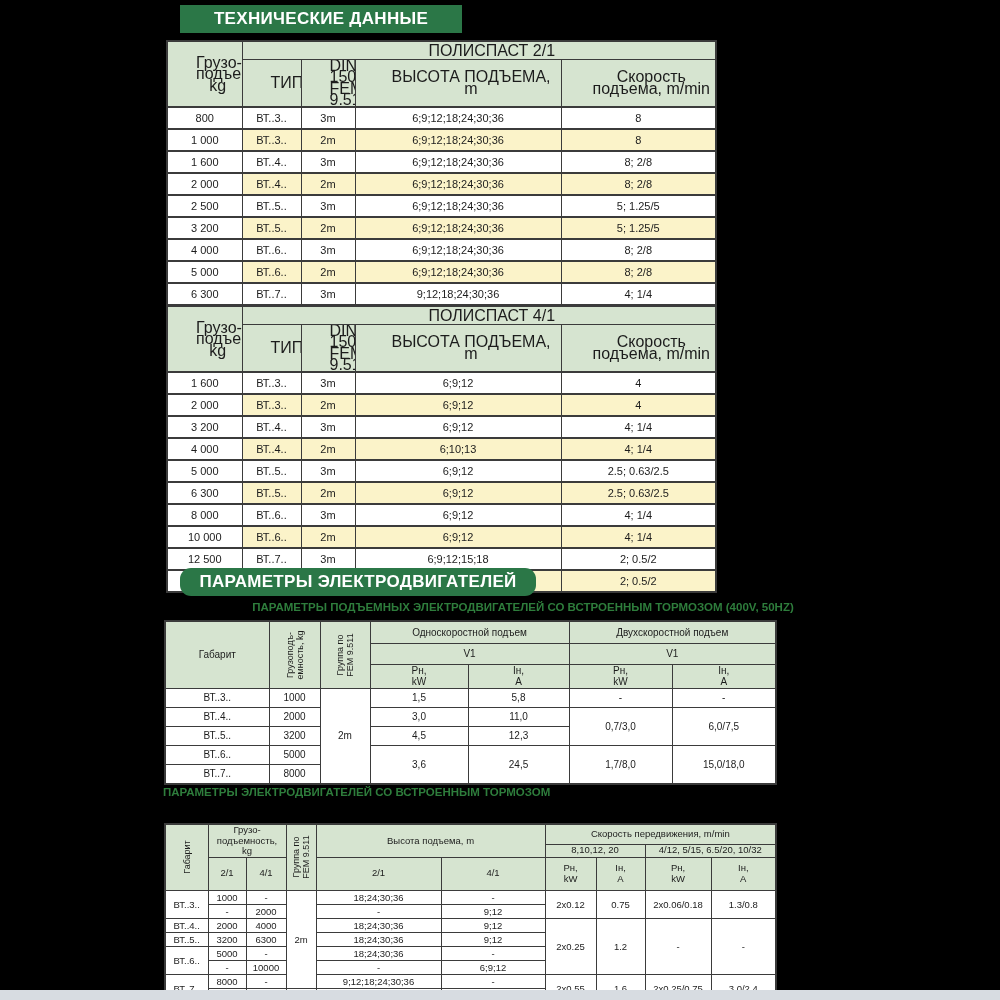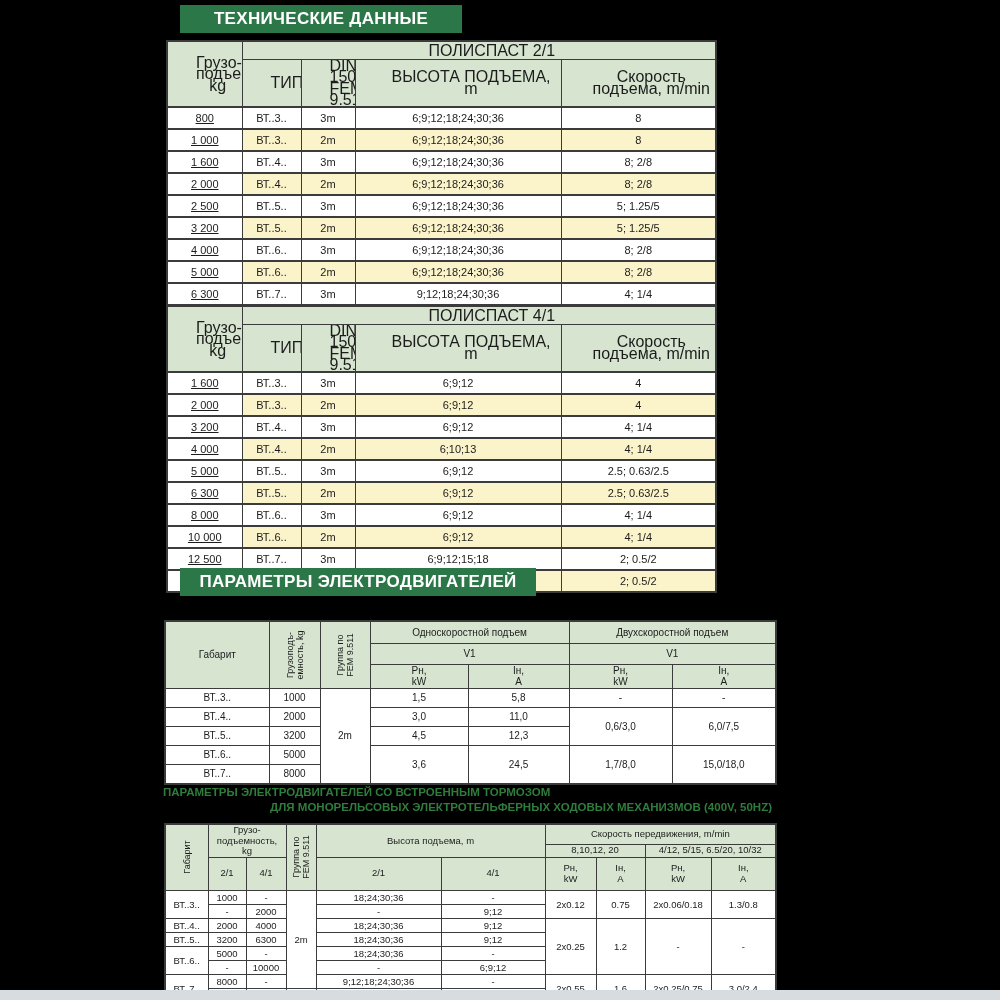--- a/index.html
+++ b/index.html
@@ -17,21 +17,21 @@
 
   table{border-collapse:collapse;table-layout:fixed;position:absolute;background:#fff;}
   th,td{border:1px solid var(--border);text-align:center;vertical-align:middle;
     padding:0 2px;overflow:hidden;}
   table{border:2px solid var(--border);}
   thead th{background:var(--header-bg);font-weight:normal;white-space:pre-line;}
 
   
   .t12 thead th{font-size:16px;line-height:11.5px;padding-left:28px;}
   .t12 tbody td{font-size:11px;height:20px;border-top-width:2px;}
-  .t12 tbody td:first-child{background:#fff;text-decoration:underline;}
+  .t12 tbody td:first-child{background:#fff;}
   .t12 tbody tr.yrow td:not(:first-child){background:var(--row-yellow);}
 
   
   .t3 thead th,.t4 thead th{font-size:10px;line-height:11px;}
   .t3 tbody td{font-size:10px;height:18px;}
   .t4 thead th{font-size:9.5px;line-height:10.5px;}
   .t4 tbody td{font-size:9.5px;height:13px;}
 
   th.vert{position:relative;}
   th.vert .vt{position:absolute;left:50%;top:50%;
@@ -235,24 +235,25 @@
         <tr class="yrow">
           <td>16 000</td>
           <td>ВТ..7..</td>
           <td>2m</td>
           <td>6;9;12;15;18</td>
           <td>2; 0.5/2</td>
         </tr>
       </tbody>
   </table>
 
-  <div class="banner" style="left:180px;top:568px;width:356px;height:28px;">
+  <div class="banner" style="left:180px;top:568px;width:356px;height:28px;border-radius:11px;">
     <span>ПАРАМЕТРЫ ЭЛЕКТРОДВИГАТЕЛЕЙ</span>
   </div>
 
+  <div class="subtitle" style="left:163px;top:601px;width:720px;text-align:center;">ПАРАМЕТРЫ ПОДЪЕМНЫХ ЭЛЕКТРОДВИГАТЕЛЕЙ СО ВСТРОЕННЫМ ТОРМОЗОМ (400V, 50HZ)</div>
 
   <table class="t3" style="left:164px;top:620px;width:611px;">
     <colgroup>
         <col style="width:104px">
         <col style="width:51px">
         <col style="width:50px">
         <col style="width:98px">
         <col style="width:101px">
         <col style="width:103px">
         <col style="width:104px">
@@ -290,21 +291,21 @@
           <td>1,5</td>
           <td>5,8</td>
           <td>-</td>
           <td>-</td>
         </tr>
         <tr>
           <td>ВТ..4..</td>
           <td>2000</td>
           <td>3,0</td>
           <td>11,0</td>
-          <td rowspan="2">0,6/3,0</td>
+          <td rowspan="2">0,7/3,0</td>
           <td rowspan="2">6,0/7,5</td>
         </tr>
         <tr>
           <td>ВТ..5..</td>
           <td>3200</td>
           <td>4,5</td>
           <td>12,3</td>
         </tr>
         <tr>
           <td>ВТ..6..</td>
@@ -315,21 +316,20 @@
           <td rowspan="2">15,0/18,0</td>
         </tr>
         <tr>
           <td>ВТ..7..</td>
           <td>8000</td>
         </tr>
       </tbody>
   </table>
 
   <div class="subtitle" style="left:163px;top:786px;width:609px;text-align:left;">ПАРАМЕТРЫ ЭЛЕКТРОДВИГАТЕЛЕЙ СО ВСТРОЕННЫМ ТОРМОЗОМ</div>
-  <div class="subtitle" style="left:163px;top:801px;width:609px;text-align:right;">ДЛЯ МОНОРЕЛЬСОВЫХ ЭЛЕКТРОТЕЛЬФЕРНЫХ ХОДОВЫХ МЕХАНИЗМОВ (400V, 50HZ)</div>
 
   <table class="t4" style="left:164px;top:823px;width:611px;">
     <colgroup>
         <col style="width:43px">
         <col style="width:38px">
         <col style="width:40px">
         <col style="width:30px">
         <col style="width:125px">
         <col style="width:104px">
         <col style="width:51px">

